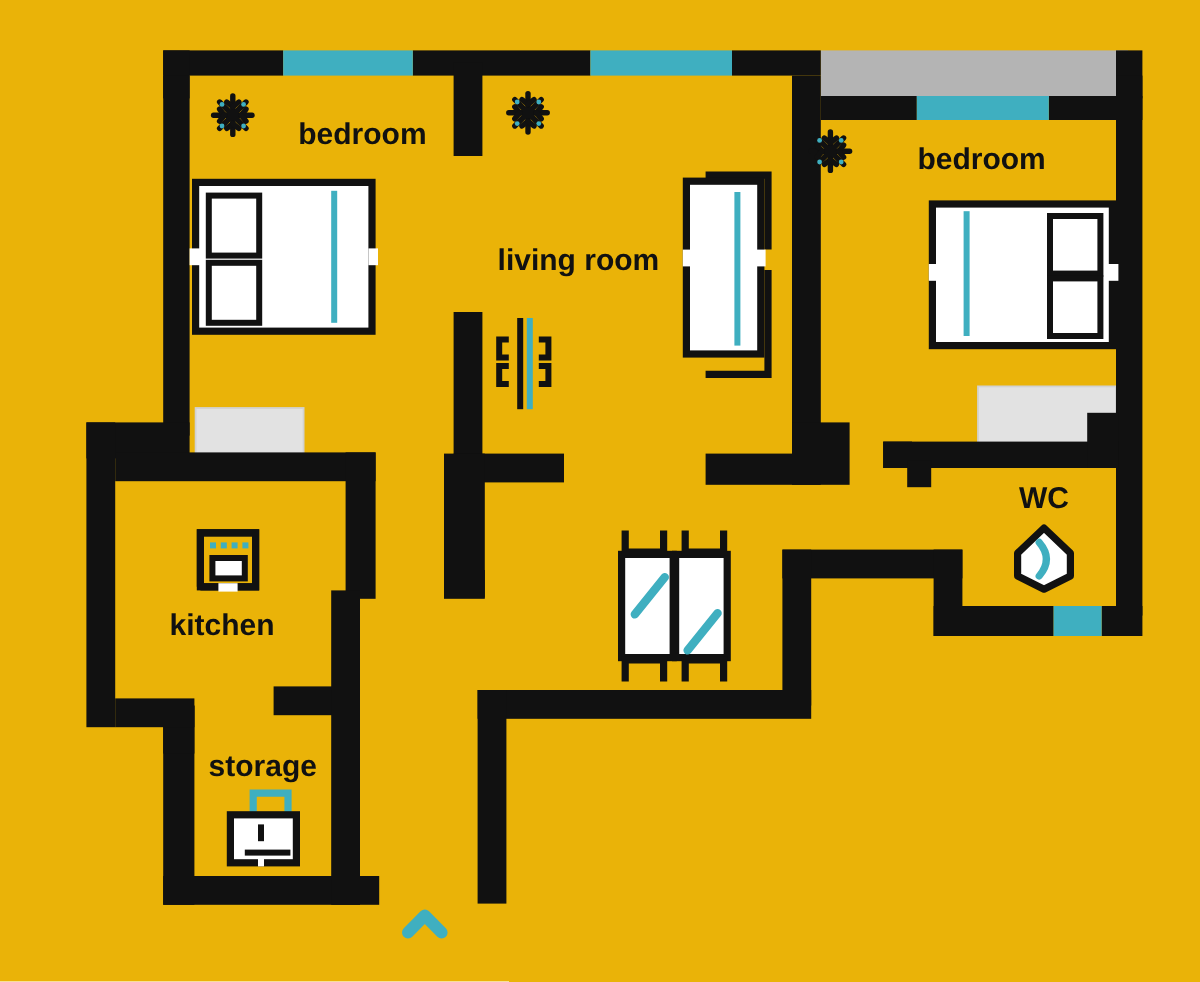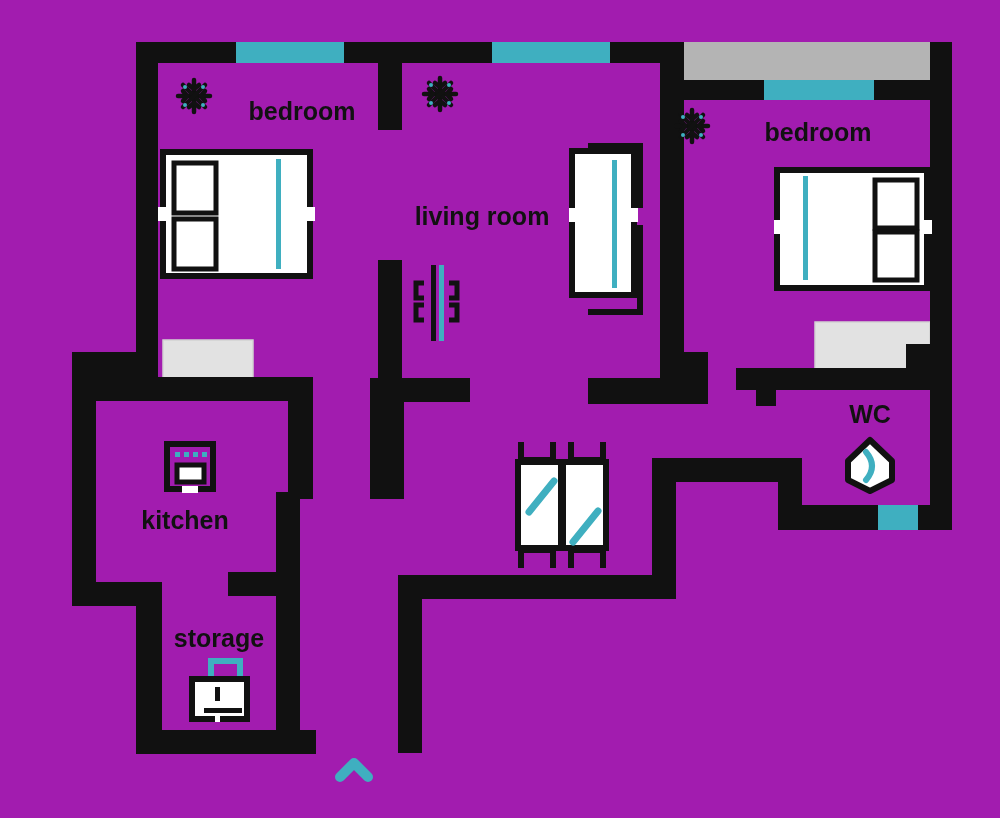--- a/index.html
+++ b/index.html
@@ -26,21 +26,21 @@
   }
   .room-label {
     font-family: "Liberation Sans", sans-serif;
     font-weight: bold;
     fill: #111111;
   }
 </style>
 </head>
 <body>
 
-<div id="floorplan-root" style="background: #a21caf;">
+<div id="floorplan-root" style="background: #eab308;">
 <svg id="plan-svg" viewBox="0 0 1000 818" xmlns="http://www.w3.org/2000/svg">
 
   <g>
     <rect id="balcony-rect" x="684" y="42" width="256" height="40" fill="#B4B4B4"></rect>
   </g>
 
   <g>
     <rect x="163" y="340" width="90" height="42" fill="#E2E2E2" stroke="#D2D2D2" stroke-width="1.5"></rect>
   </g>
   <g>

